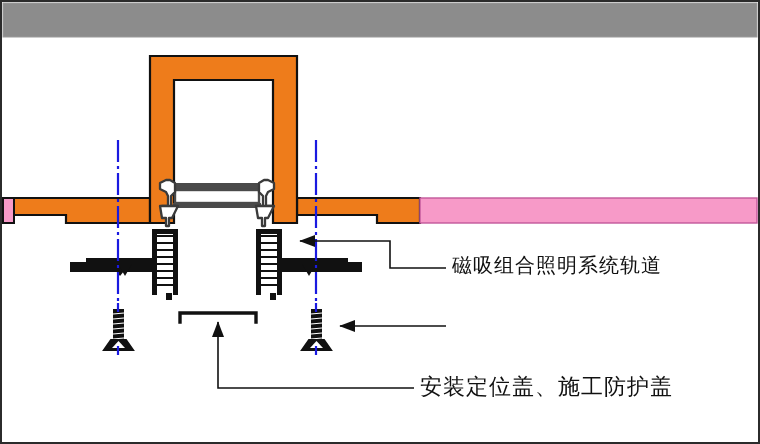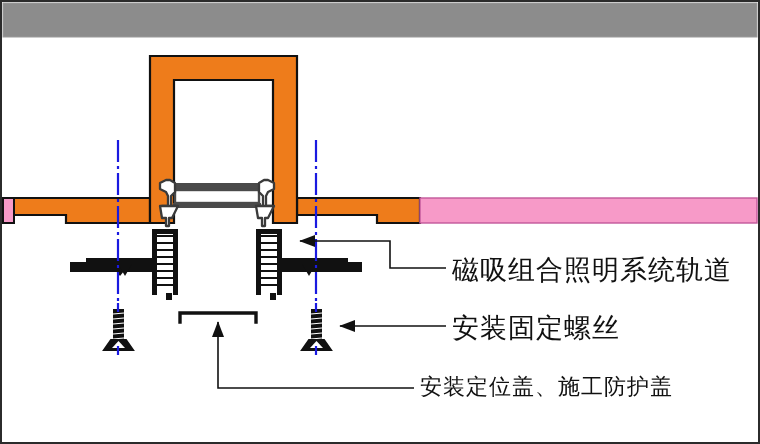--- a/index.html
+++ b/index.html
@@ -4,21 +4,21 @@
 <style>
   html,body{margin:0;padding:0;background:#ffffff;}
   body{font-family:"DejaVu Sans","Liberation Sans",sans-serif;}
   #stage{position:relative;width:760px;height:444px;background:#ffffff;overflow:hidden;}
   #frame{position:absolute;left:0;top:0;width:760px;height:444px;
          border:2px solid #2b2b2b;box-sizing:border-box;}
   svg#dwg{position:absolute;left:0;top:0;width:760px;height:444px;}
   .lbl{position:absolute;white-space:nowrap;color:#111111;
        font-family:"DejaVu Sans","Liberation Sans",sans-serif;
        font-weight:500;letter-spacing:1px;}
-  .lbl-1{left:452px;top:252px;font-size:27px;}
+  .lbl-1{left:452px;top:252px;font-size:20px;}
   .lbl-2{left:452px;top:310px;font-size:27px;}
   .lbl-3{left:420px;top:372px;font-size:22px;}
 </style>
 </head>
 <body>
 
 <div id="stage">
 
   <svg id="dwg" viewBox="0 0 760 444">
     <defs>
@@ -169,17 +169,16 @@
 
     <g>
 
       <path d="M180,322 L180,313 L256,313 L256,322" fill="none" stroke="#111111" stroke-width="3.4" stroke-linecap="square"></path>
 
       <path d="M414,388 L218,388 L218,322" fill="none" stroke="#111111" stroke-width="1.6" marker-end="url(#arrU)"></path>
     </g>
   </svg>
 
   <div class="lbl lbl-1">磁吸组合照明系统轨道</div>
-  <div class="lbl lbl-2">安装固定螺丝</div>
   <div class="lbl lbl-3">安装定位盖、施工防护盖</div>
 
   <div id="frame"></div>
 </div>
 
 </body></html>

